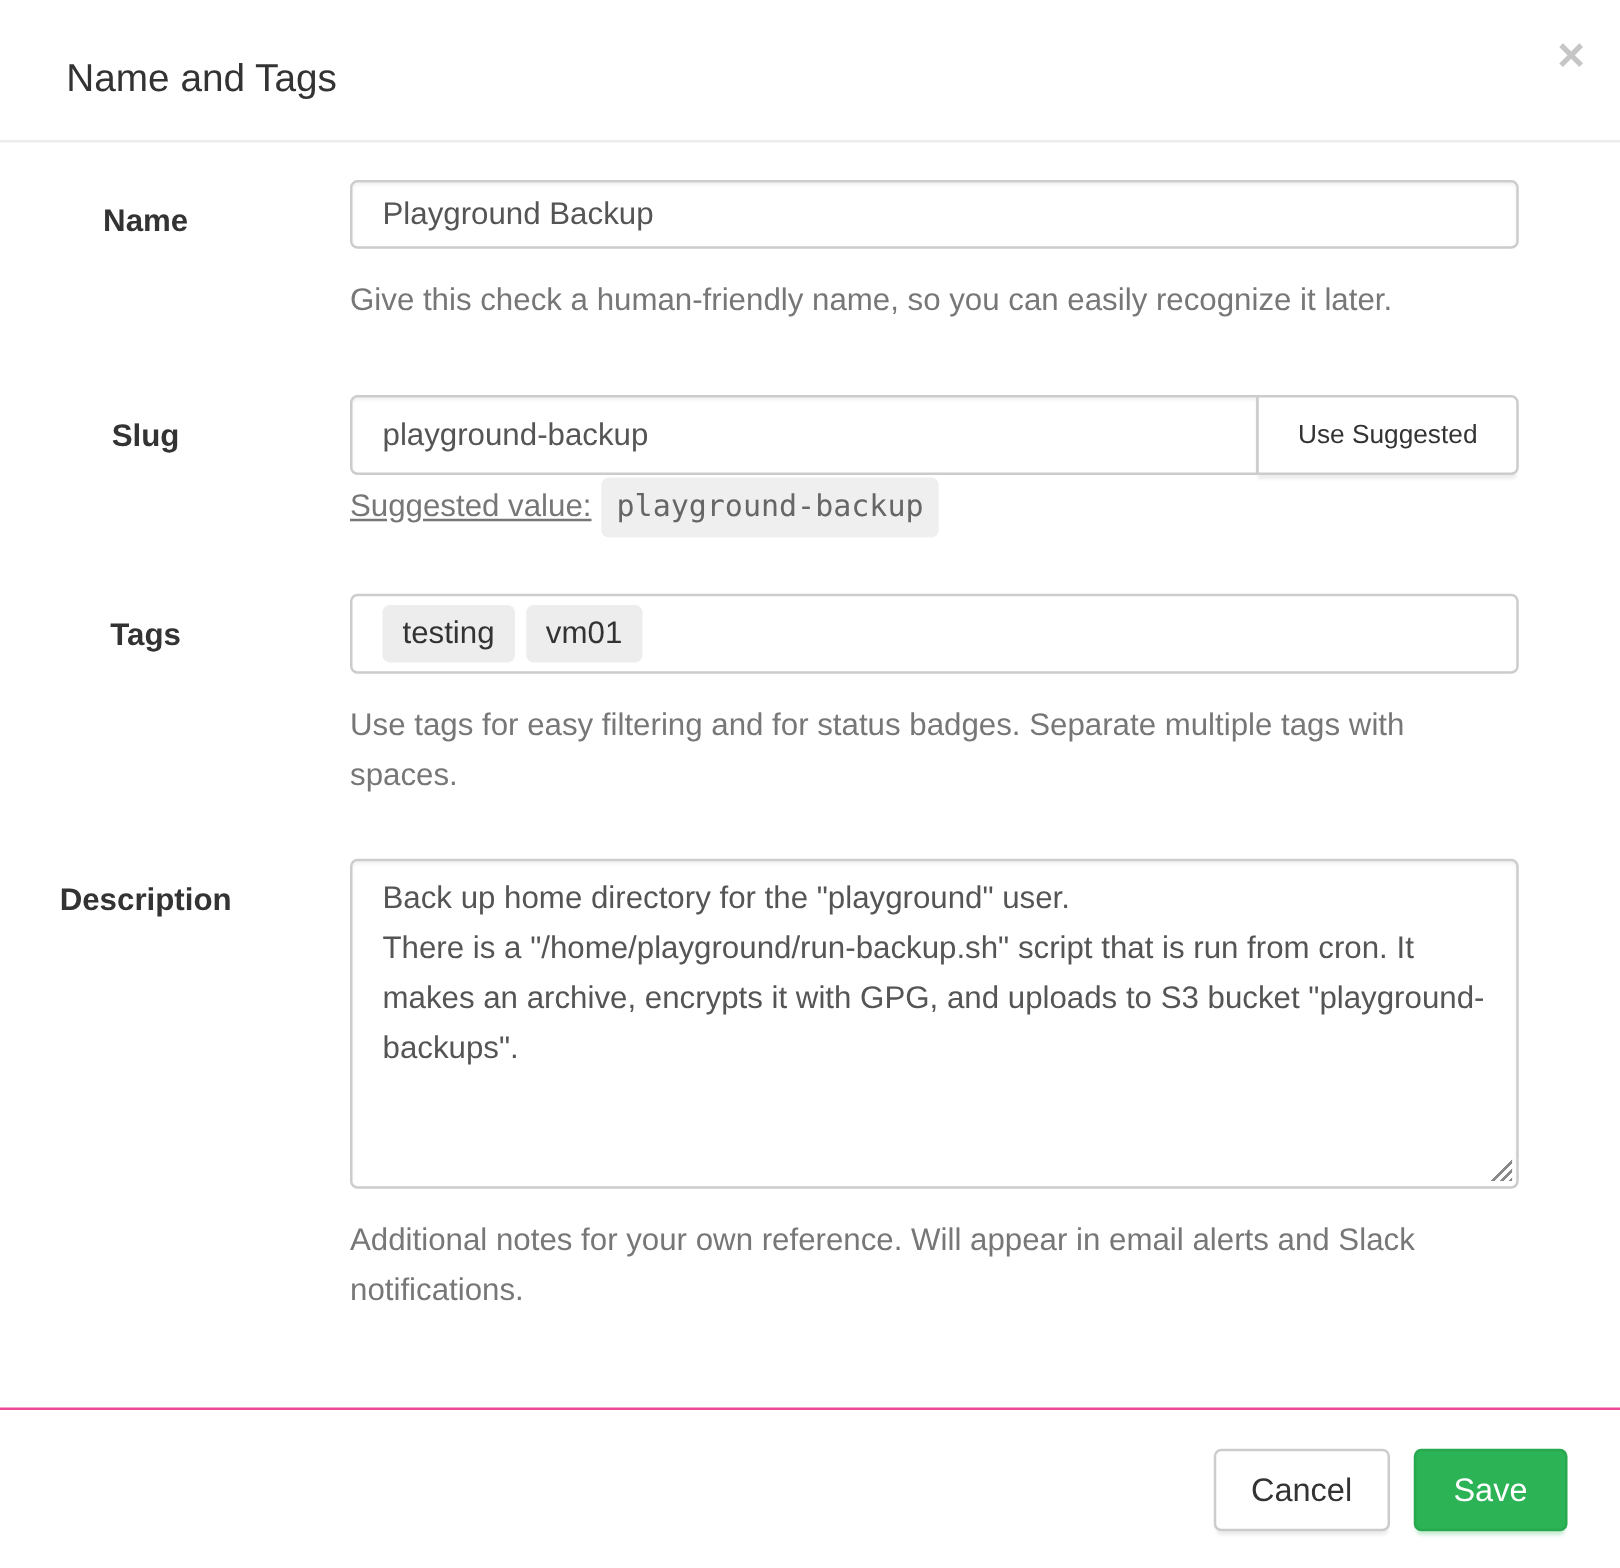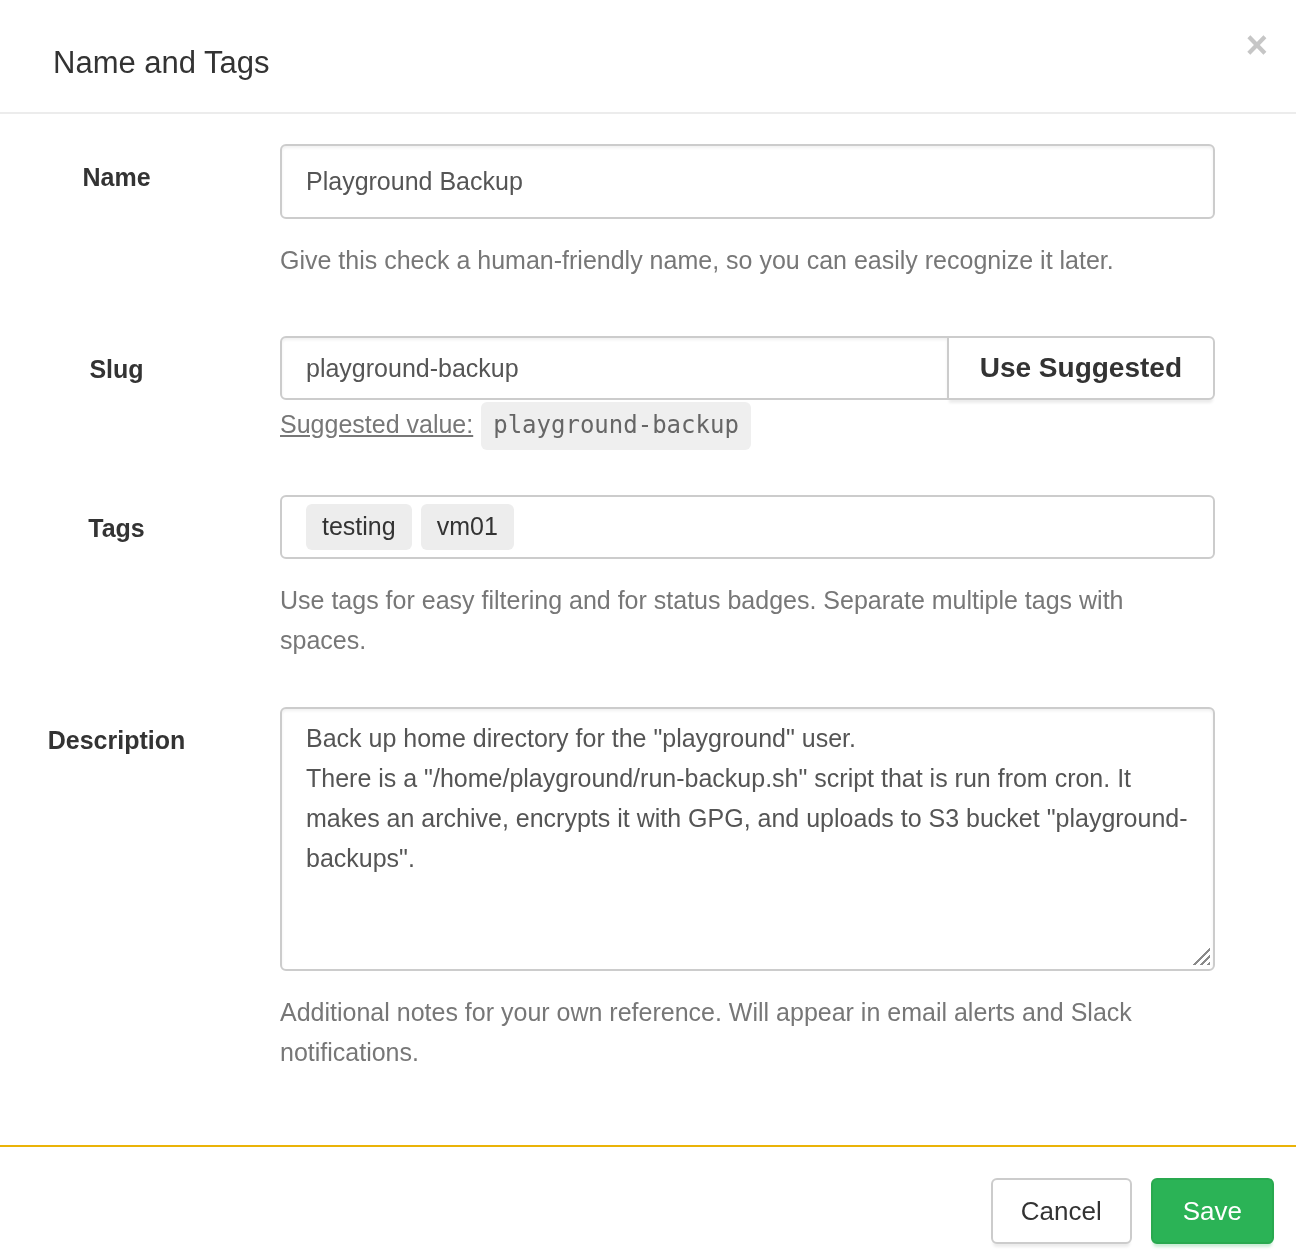--- a/index.html
+++ b/index.html
@@ -61,21 +61,21 @@
     text-align: center;
     font-size: 25px;
     font-weight: 700;
     color: #333;
     line-height: 34px;
   }
   .col-control { flex: 1 1 auto; min-width: 0; }
 
   .text-input {
     width: 100%;
-    height: 75px;
+    height: 55px;
     padding: 12px 24px;
     font-size: 25px;
     color: #555;
     font-family: "Liberation Sans", "DejaVu Sans", sans-serif;
     border: 2px solid #ccc;
     border-radius: 6px;
     background: #fff;
     box-shadow: inset 0 2px 3px rgba(0,0,0,0.06);
     outline: none;
   }
@@ -91,30 +91,29 @@
     flex: 1 1 auto;
     height: 64px;
     border-top-right-radius: 0;
     border-bottom-right-radius: 0;
   }
   .addon-btn {
     flex: 0 0 auto;
     margin-left: -2px;
     height: 64px;
     padding: 0 31px;
-    font-size: 28px;
+    font-size: 21px;
     color: #333;
     background: #fff;
     border: 2px solid #ccc;
     border-radius: 0 6px 6px 0;
     cursor: pointer;
     font-family: "Liberation Sans", "DejaVu Sans", sans-serif;
     box-shadow: 0 5px 3px -2px rgba(0,0,0,0.08);
     white-space: nowrap;
-    font-weight: bold;
   }
   .suggested-line {
     margin-top: 2px;
     font-size: 25px;
     color: #777;
     line-height: 40px;
     text-decoration: underline;
   }
   .code-chip {
     display: inline-block;
@@ -175,22 +174,22 @@
     height: 18px;
     background: repeating-linear-gradient(135deg,
       transparent 0px, transparent 3px,
       #8a8a8a 3px, #8a8a8a 5px);
     clip-path: polygon(100% 0, 100% 100%, 0 100%);
     cursor: nwse-resize;
   }
   
   .modal-footer {
     margin-top: auto;
-    border-top: 2px solid #eab308;
-    padding: 31px 22px 29px 30px;
+    border-top: 2px solid #ec4899;
+    padding: 31px 42px 29px 30px;
     display: flex;
     justify-content: flex-end;
     align-items: flex-start;
     gap: 19px;
     flex: 0 0 auto;
   }
   .btn {
     height: 66px;
     padding: 0 28px;
     font-size: 26px;

